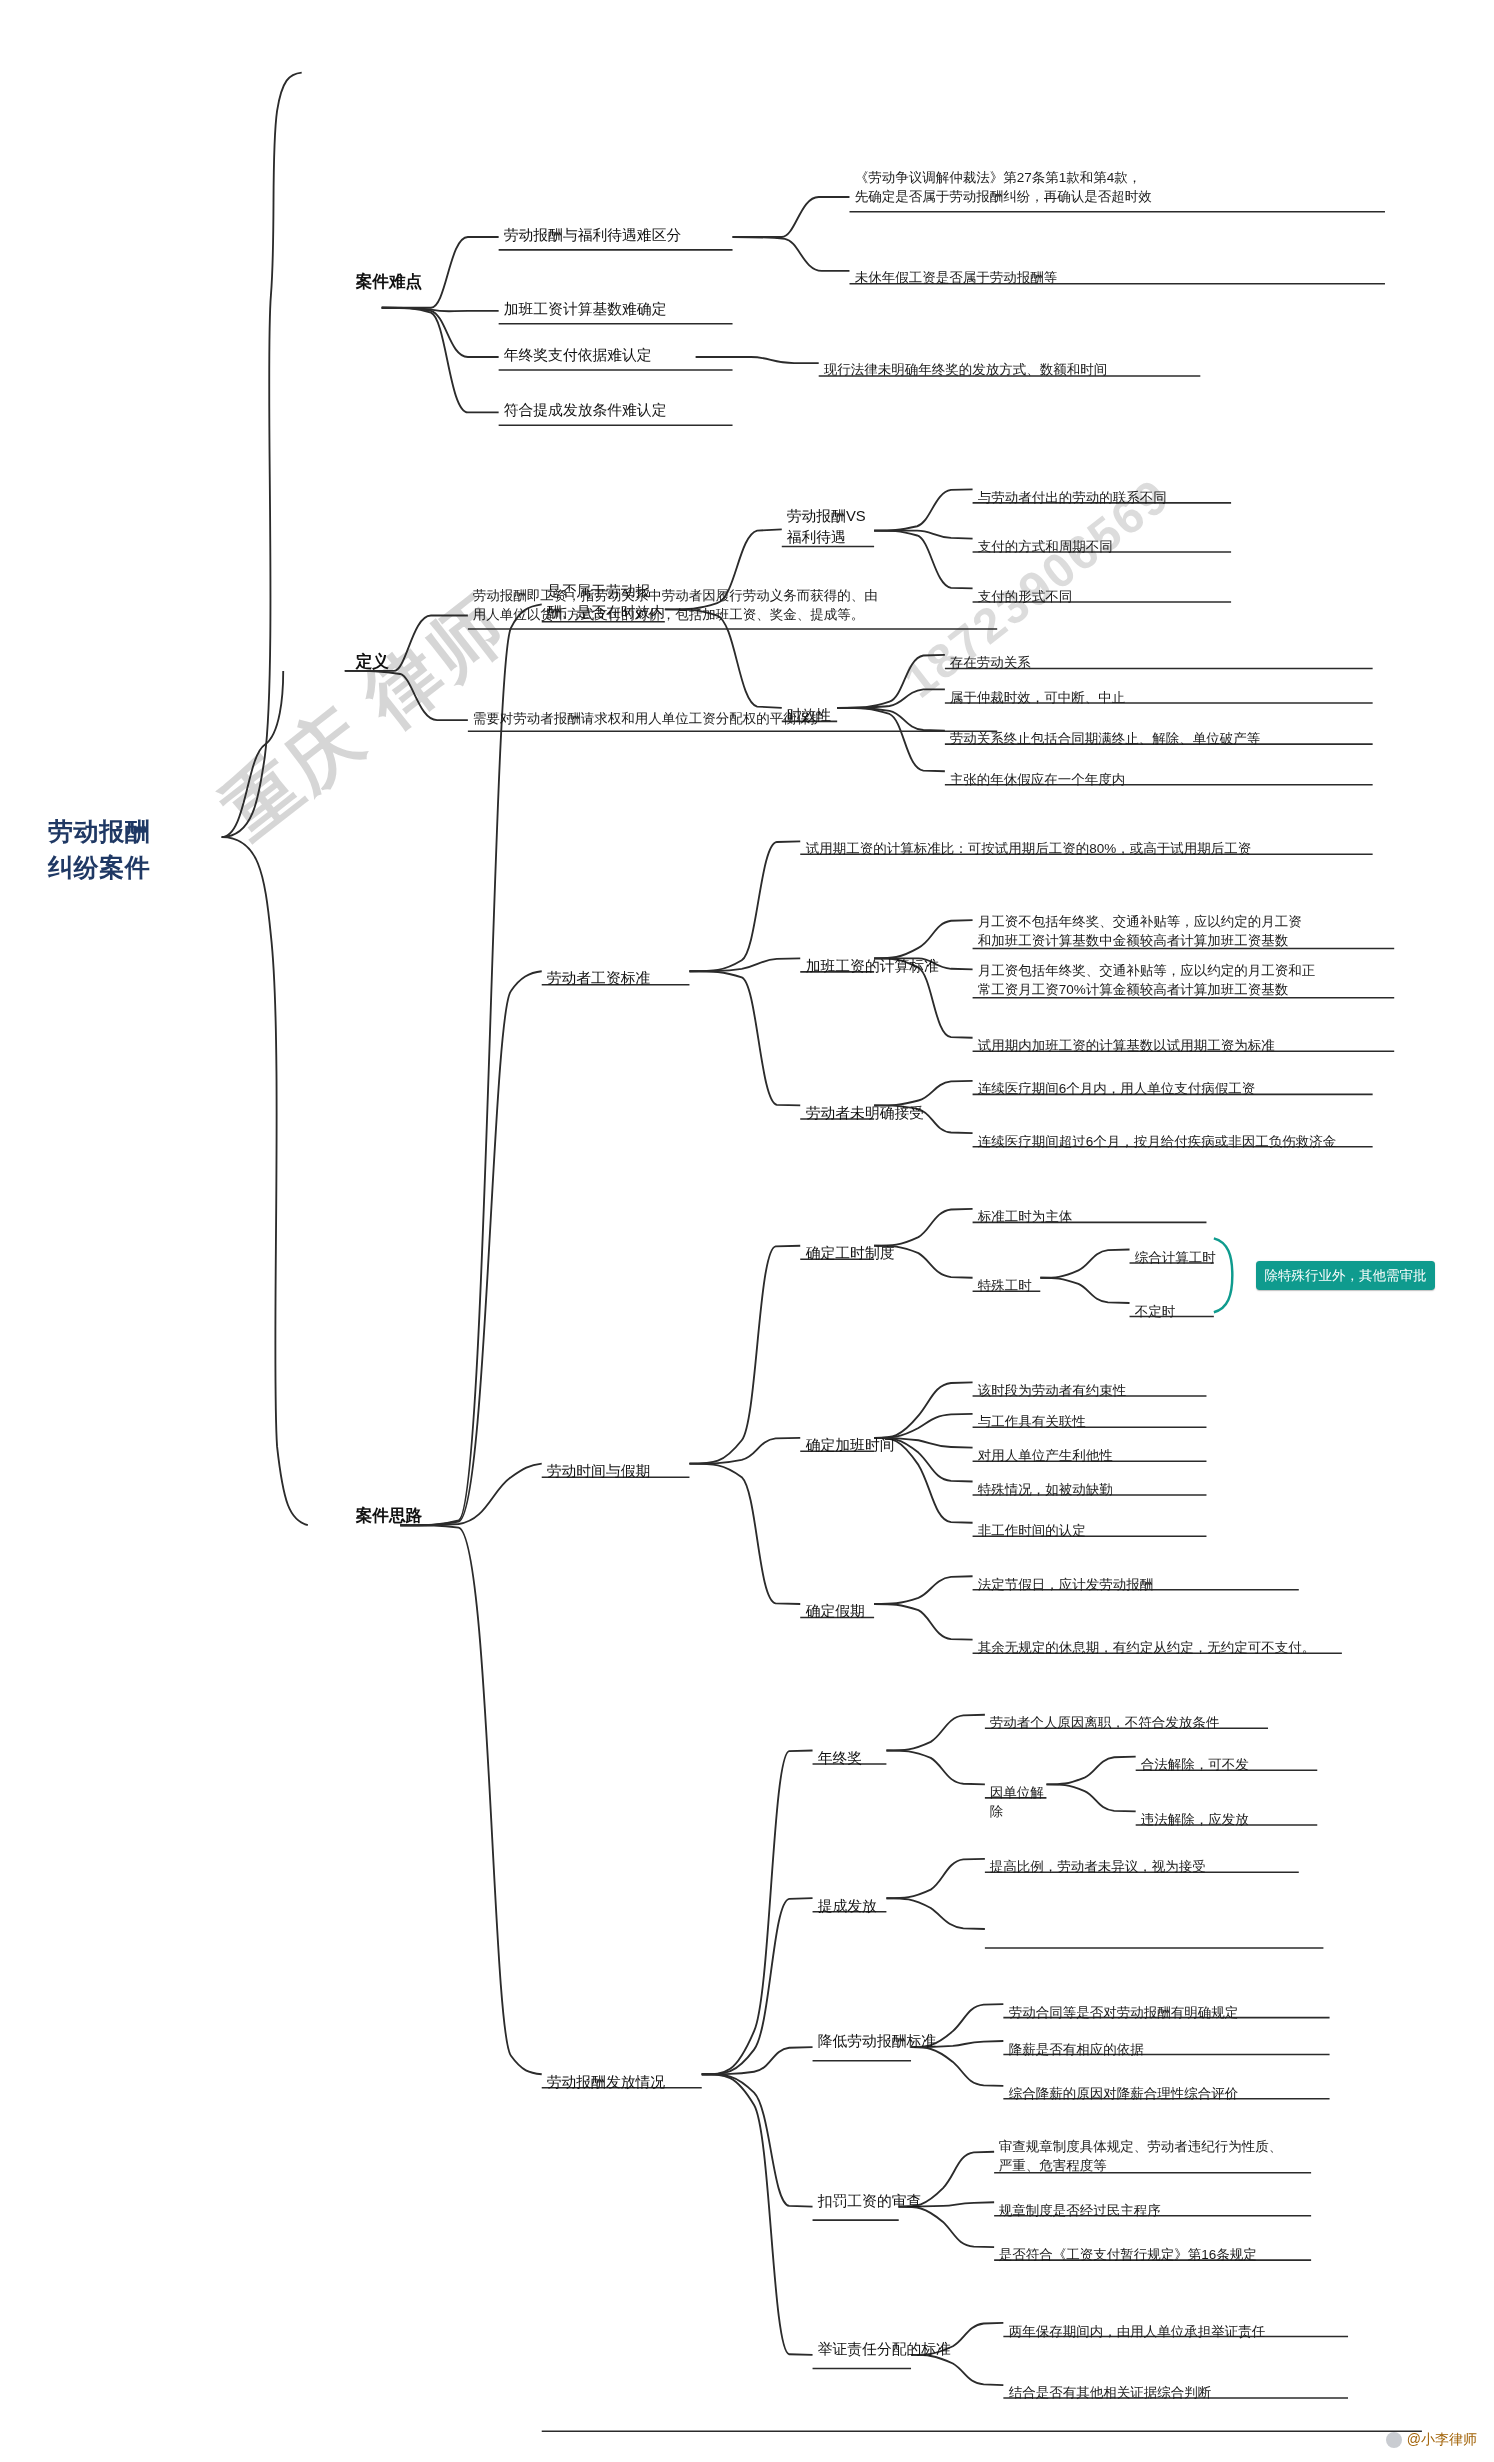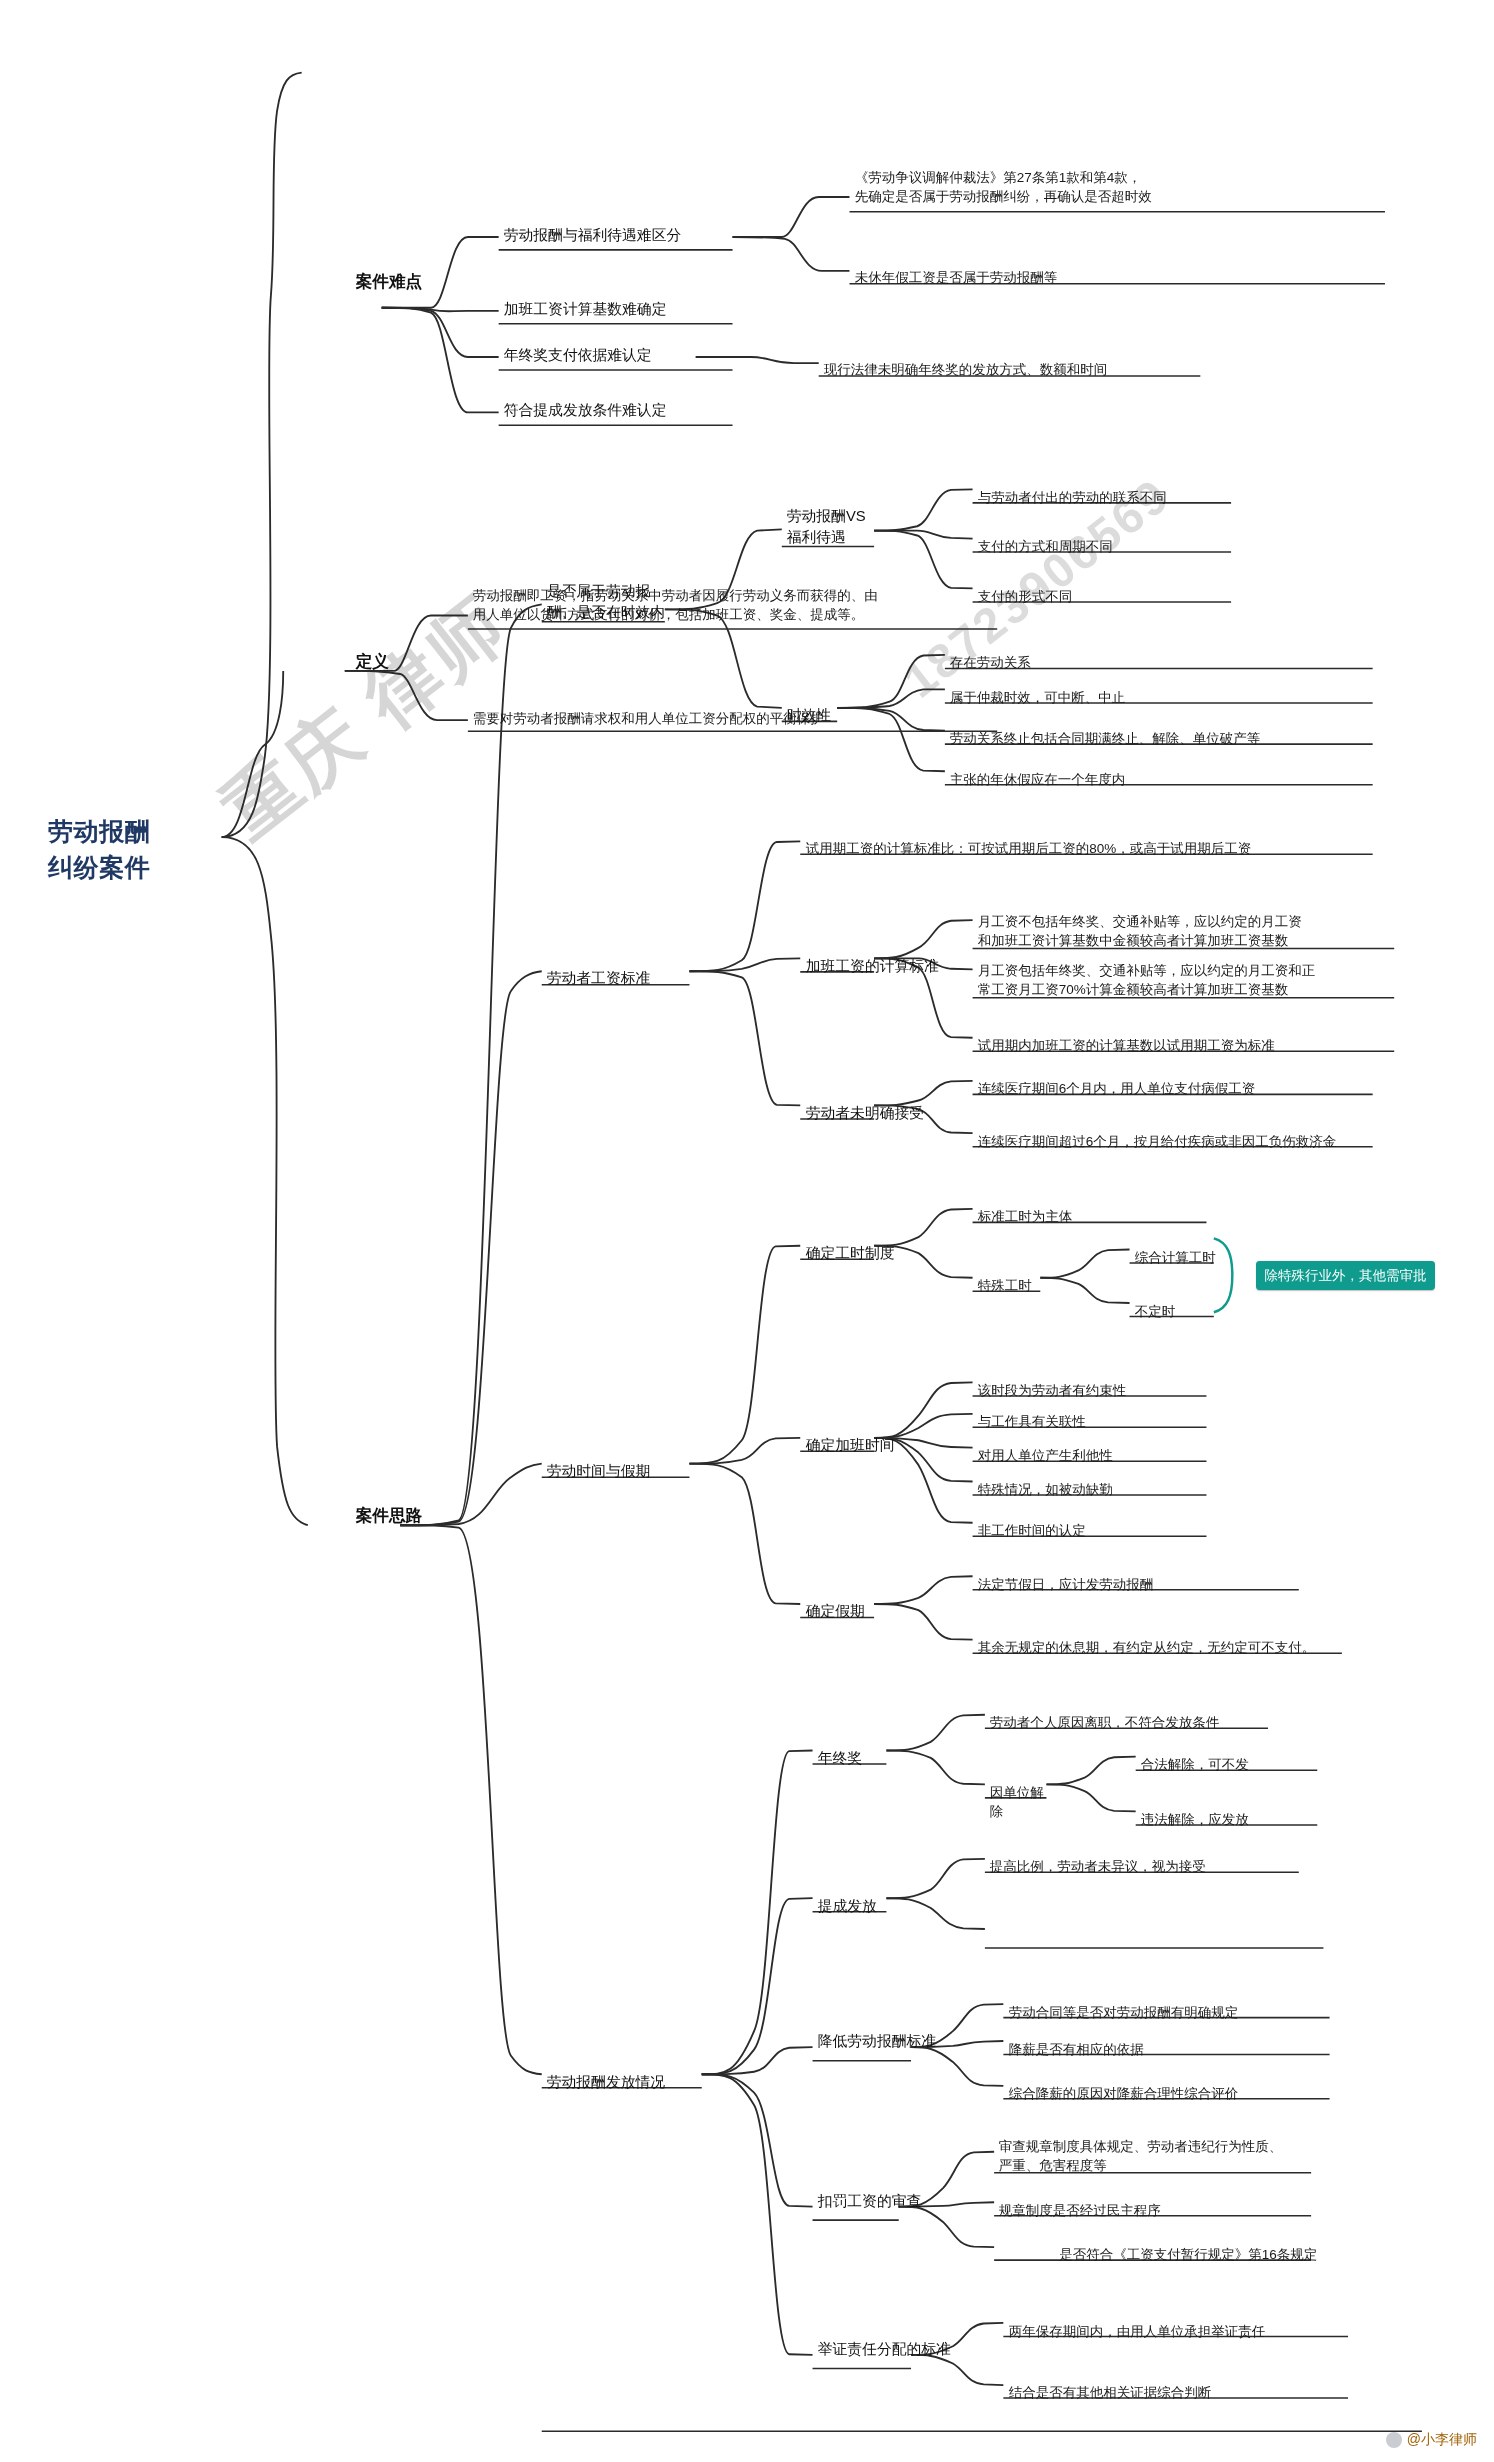--- a/index.html
+++ b/index.html
@@ -361,21 +361,21 @@
 
   <div class="leaf-text" style="left:986px; top:1855px; width:320px;">提高比例，劳动者未异议，视为接受</div>
 
   <div class="leaf-text" style="left:1005px; top:2001px; width:332px;">劳动合同等是否对劳动报酬有明确规定</div>
   <div class="leaf-text" style="left:1005px; top:2038px; width:332px;">降薪是否有相应的依据</div>
   <div class="leaf-text" style="left:1005px; top:2082px; width:332px;">综合降薪的原因对降薪合理性综合评价</div>
 
   <div class="leaf-text" style="left:995px; top:2135px; width:326px;">审查规章制度具体规定、劳动者违纪行为性质、
 严重、危害程度等</div>
   <div class="leaf-text" style="left:995px; top:2199px; width:326px;">规章制度是否经过民主程序</div>
-  <div class="leaf-text" style="left:995px; top:2243px; width:326px;text-align:right;">是否符合《工资支付暂行规定》第16条规定</div>
+  <div class="leaf-text" style="left:995px; top:2243px; width:326px;">是否符合《工资支付暂行规定》第16条规定</div>
 
   <div class="leaf-text" style="left:1005px; top:2320px; width:351px;">两年保存期间内，由用人单位承担举证责任</div>
   <div class="leaf-text" style="left:1005px; top:2381px; width:351px;">结合是否有其他相关证据综合判断</div>
 
 
   <div class="credit">
     <span class="zdot"></span>
     <span>@小李律师</span>
   </div>
 

